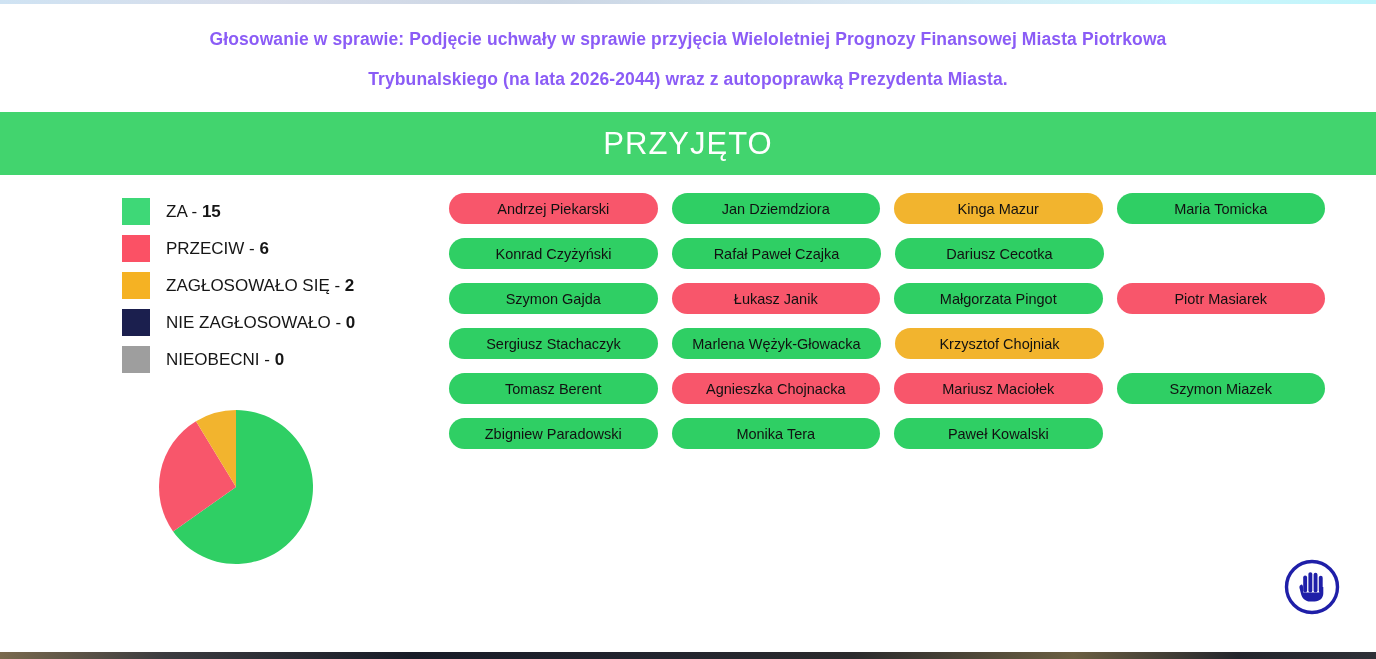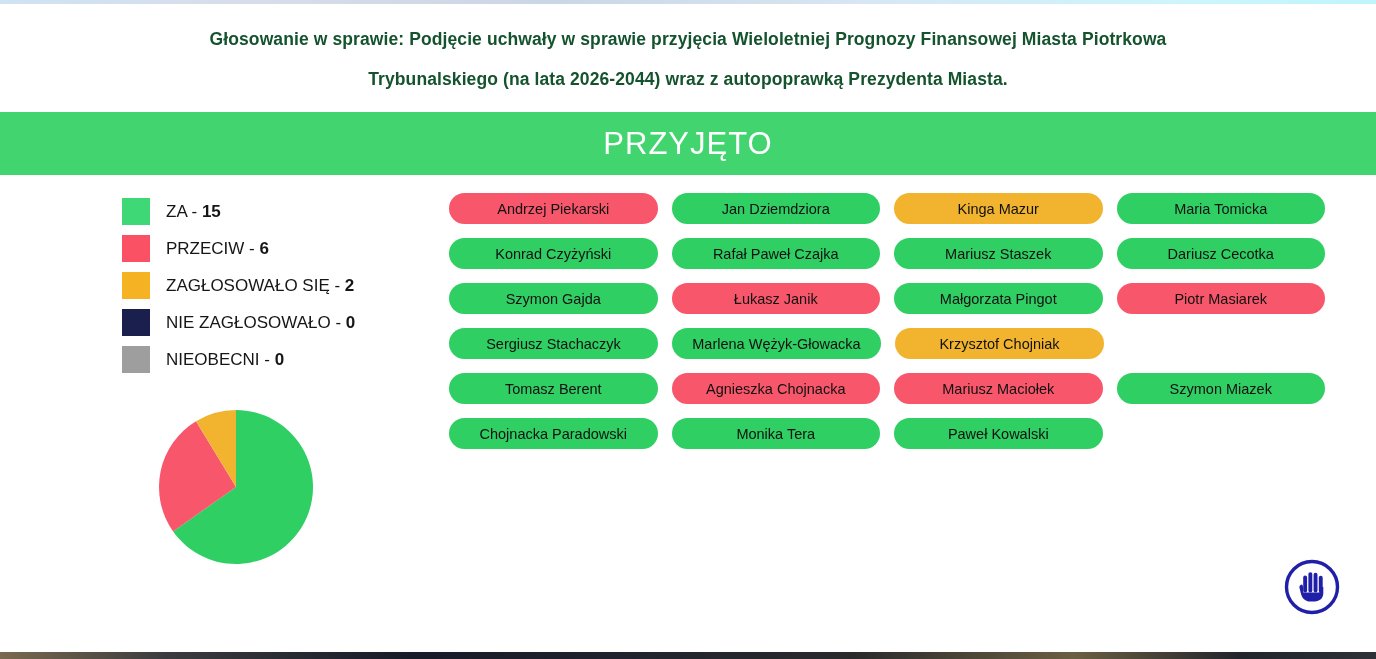--- a/index.html
+++ b/index.html
@@ -41,21 +41,21 @@
     display: flex;
     flex-direction: column;
     align-items: center;
     justify-content: center;
     padding-top: 6px;
     box-sizing: border-box;
   }
   .title-line {
     font-size: 17.5px;
     font-weight: bold;
-    color: #14532d;
+    color: #8b5cf6;
     letter-spacing: 0.1px;
     line-height: 40px;
     text-align: center;
     white-space: nowrap;
   }
 
   
   .banner {
     position: absolute;
     top: 112px; left: 0;
@@ -221,23 +221,20 @@
         </div>
       </div>
       <div class="chip-row">
         <div class="chip c-za">
           <span>Konrad Czyżyński</span>
         </div>
         <div class="chip c-za">
           <span>Rafał Paweł Czajka</span>
         </div>
         <div class="chip c-za">
-          <span>Mariusz Staszek</span>
-        </div>
-        <div class="chip c-za">
           <span>Dariusz Cecotka</span>
         </div>
       </div>
       <div class="chip-row">
         <div class="chip c-za">
           <span>Szymon Gajda</span>
         </div>
         <div class="chip c-przeciw">
           <span>Łukasz Janik</span>
         </div>
@@ -268,21 +265,21 @@
         </div>
         <div class="chip c-przeciw">
           <span>Mariusz Maciołek</span>
         </div>
         <div class="chip c-za">
           <span>Szymon Miazek</span>
         </div>
       </div>
       <div class="chip-row">
         <div class="chip c-za">
-          <span>Chojnacka Paradowski</span>
+          <span>Zbigniew Paradowski</span>
         </div>
         <div class="chip c-za">
           <span>Monika Tera</span>
         </div>
         <div class="chip c-za">
           <span>Paweł Kowalski</span>
         </div>
         <div class="chip empty"></div>
       </div>
     </div>

